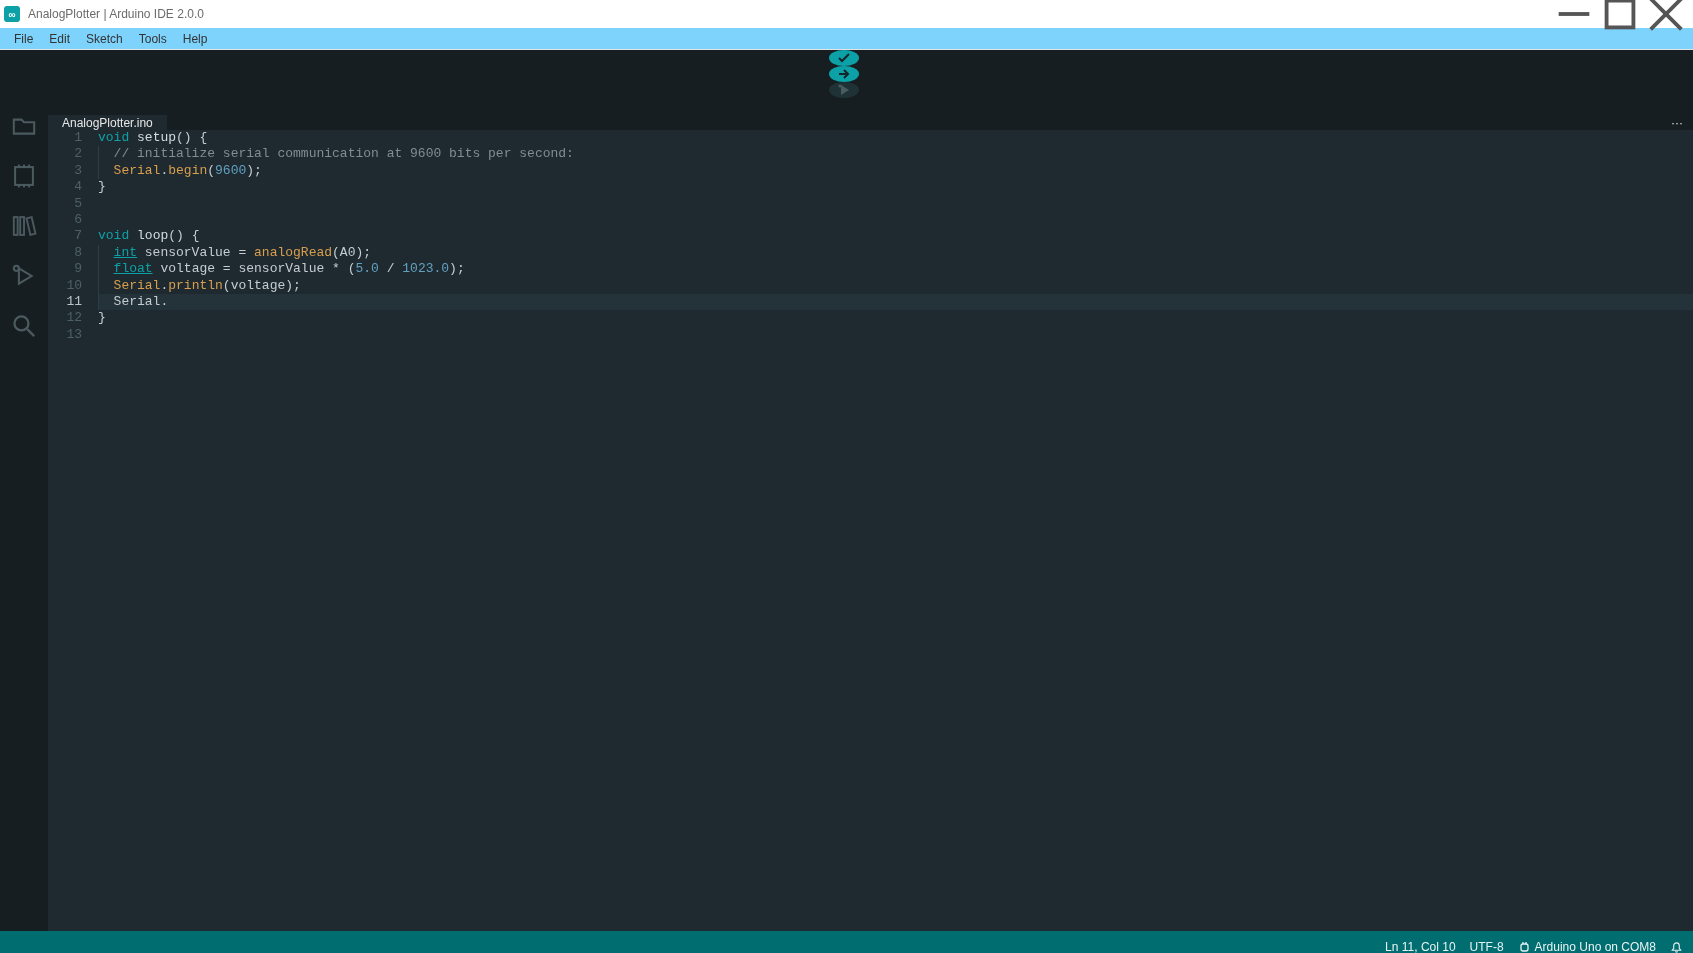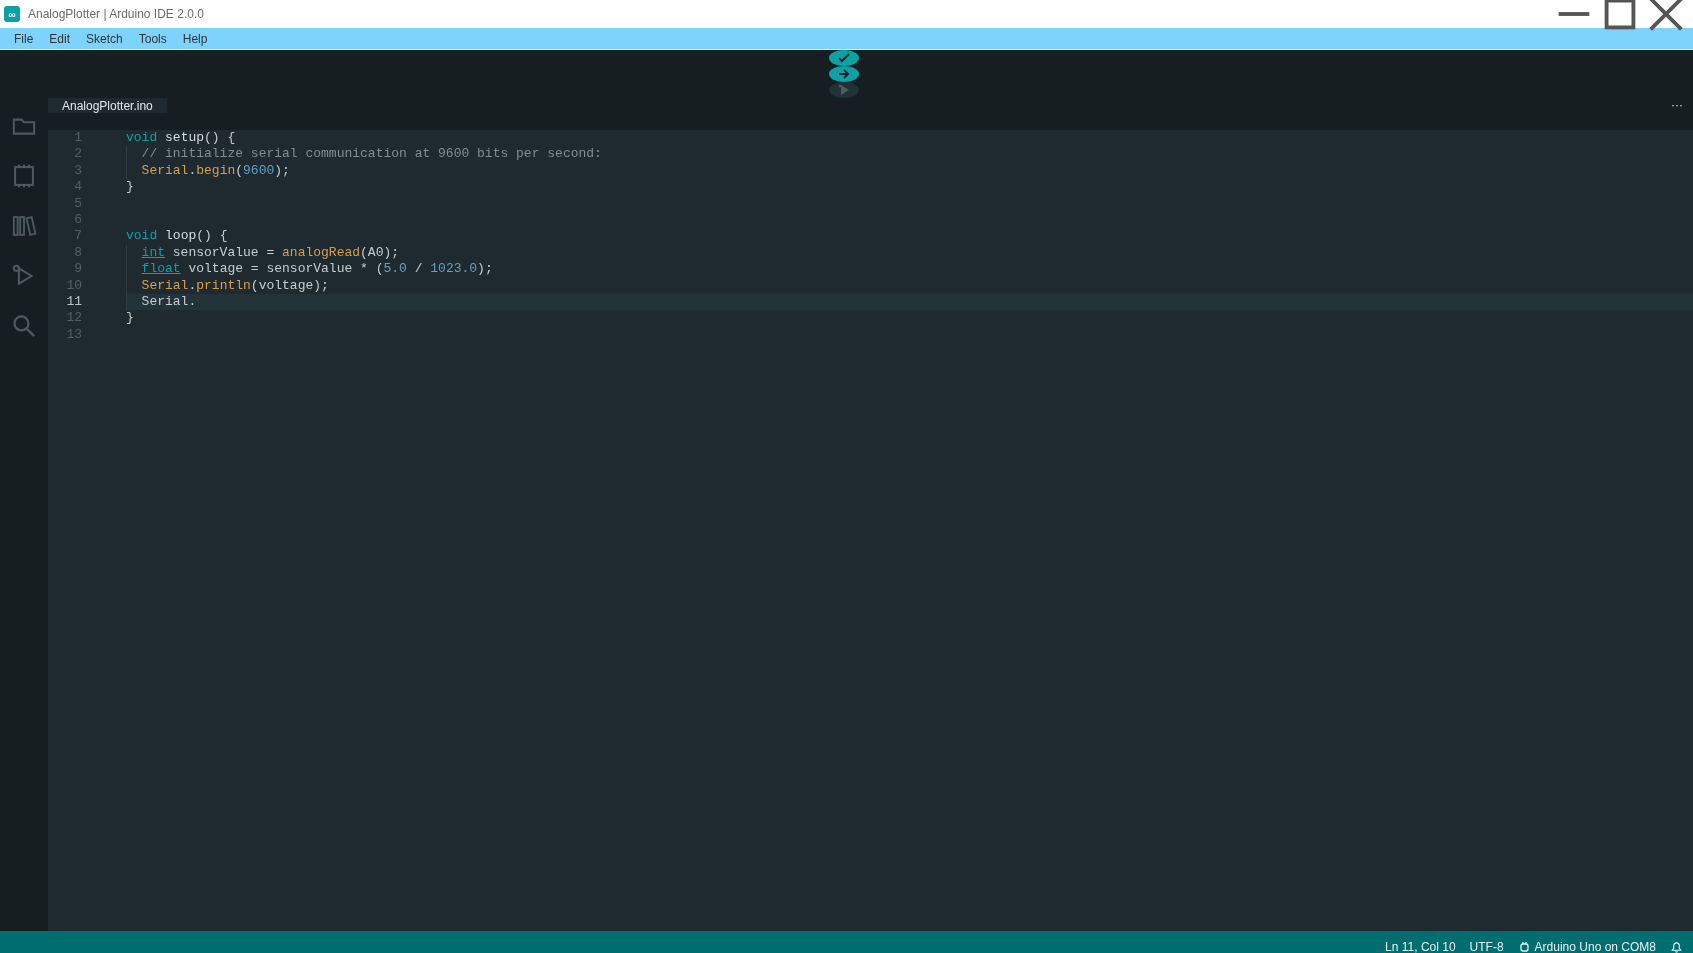--- a/index.html
+++ b/index.html
@@ -31,32 +31,32 @@
 
 
 .main { display:flex; height: calc(100% - 28px - 22px - 48px - 22px); background:#1f2a30; }
 
 
 .rail { width:48px; background:#171e21; display:flex; flex-direction:column; align-items:center; padding-top:14px; gap:22px; }
 .rail .rail-btn { width:28px; height:28px; display:flex; align-items:center; justify-content:center; color:#4b5a5f; cursor:pointer; }
 
 
 .content { flex:1; display:flex; flex-direction:column; }
-.tabs-row { height:32px; background:#171e21; display:flex; align-items:flex-start; }
+.tabs-row { height:32px; background:#171e21; display:flex; align-items:flex-end; }
 .tab { background:#1f2a30; color:#e7e7e7; padding:0 14px; display:flex; align-items:center; font-size:12px; border-top:1px solid #1f2a30; }
 .tabs-row .spacer { flex:1; }
 .tabs-row .tab-more { width:32px; display:flex; align-items:center; justify-content:center; color:#e7e7e7; cursor:pointer; }
 
 
 .editor { flex:1; display:flex; background:#1f2a30; overflow:hidden; font-family: Consolas, "Courier New", monospace; font-size:13px; line-height:16.4px; position:relative; }
 .gutter { width:50px; text-align:right; padding:0 16px 0 0; color:#4e6066; user-select:none; }
 .gutter .ln { height:16.4px; }
 .gutter .ln.curr { color:#b8c4c8; }
 .code { flex:1; color:#c4cdd1; white-space:pre; }
-.code .row { height:16.4px; position:relative;margin-left:28px; }
+.code .row { height:16.4px; position:relative; }
 .code .row.curr { background:#24323a; }
 .code .indent-guide { position:absolute; left:0; top:0; bottom:0; border-left:1px solid #2f3e44; }
 
 .tok-kw   { color:#0ca1a6; }
 .tok-fn   { color:#d2dde1; }
 .tok-type { color:#0ca1a6;text-decoration:underline; }
 .tok-obj  { color:#d89f4e; }
 .tok-meth { color:#d89f4e; }
 .tok-num  { color:#62a0c0; }
 .tok-call { color:#d89f4e; }

